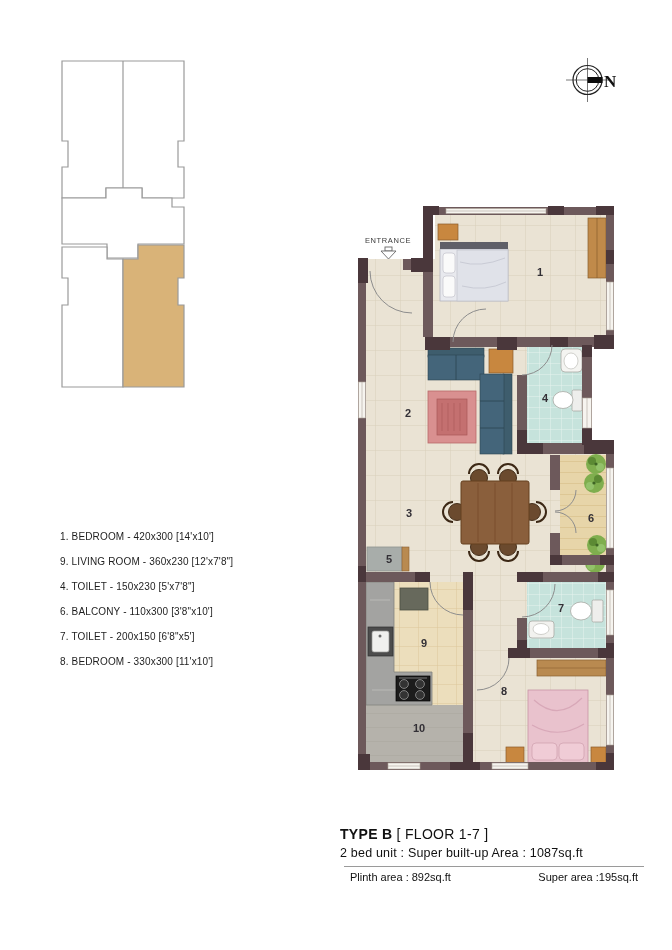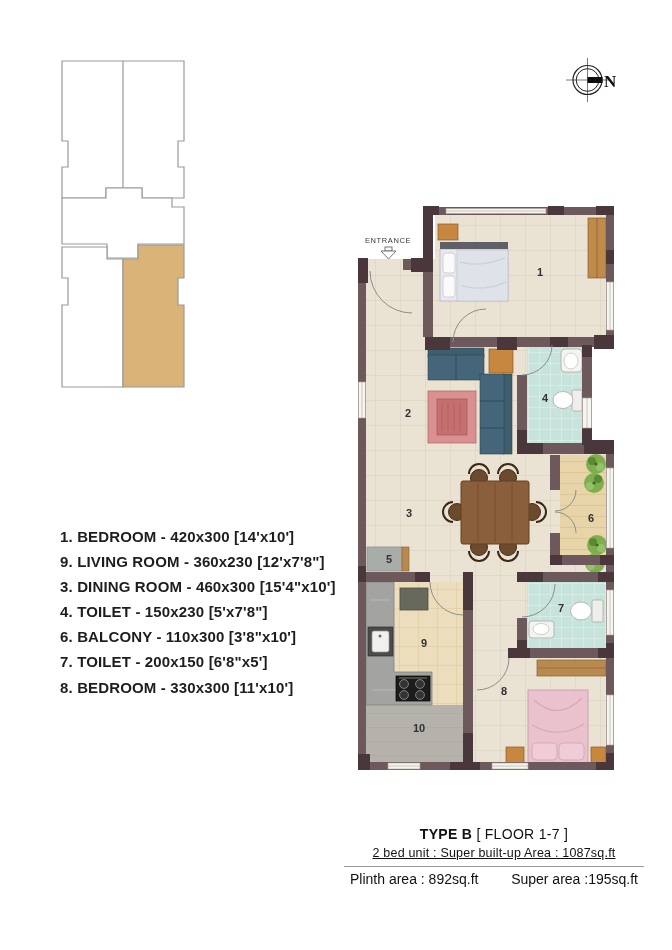--- a/index.html
+++ b/index.html
@@ -4,28 +4,28 @@
 <style>
   html,body{margin:0;padding:0;background:#ffffff;}
   .canvas{
     position:relative;width:672px;height:950px;background:#ffffff;
     outline:1px solid #e3e3e3;overflow:hidden;
     font-family:"Liberation Sans", sans-serif;color:#222;
   }
   .abs{position:absolute;}
   
   .legend{position:absolute;left:60px;top:524px;width:230px;}
-  .legend .item{height:25.1px;line-height:25.1px;font-size:15px;letter-spacing:.15px;color:#1d1d1d;white-space:nowrap;font-weight:bold;}
+  .legend .item{height:25.1px;line-height:25.1px;font-size:10px;letter-spacing:.15px;color:#1d1d1d;white-space:nowrap;}
   
-  .titleblock{position:absolute;left:340px;top:826px;width:308px;text-align:center;}
+  .titleblock{position:absolute;left:340px;top:826px;width:308px;text-align:left;}
   .titleblock .line1{font-size:14px;color:#111;letter-spacing:.3px;}
   .titleblock .line1 .b{font-weight:bold;}
-  .titleblock .line2{font-size:12.5px;color:#111;margin-top:4px;letter-spacing:.2px;text-decoration:underline;}
+  .titleblock .line2{font-size:12.5px;color:#111;margin-top:4px;letter-spacing:.2px;}
   .titleblock .rule{border:0;border-top:1px solid #9a9a9a;margin:6px 4px 4px 4px;}
-  .titleblock .line3{display:flex;justify-content:space-between;padding:0 10px 0 10px;font-size:14px;color:#111;gap:22px;}
+  .titleblock .line3{display:flex;justify-content:space-between;padding:0 10px 0 10px;font-size:11px;color:#111;gap:22px;}
   svg text{font-family:"Liberation Sans", sans-serif;}
   .roomnum{font-size:11px;font-weight:bold;fill:#333036;}
 </style>
 </head>
 <body>
 
 <div class="canvas">
 
   <svg class="abs" style="left:0;top:0" width="240" height="420" viewBox="0 0 240 420">
     <g fill="#ffffff" stroke="#9a9a9a" stroke-width="1.2" stroke-linejoin="miter">
@@ -328,21 +328,20 @@
       <g fill="#ffffff" stroke="#666" stroke-width="0.9">
         <rect x="385" y="247" width="7" height="4"></rect>
         <path d="M381,251 L396,251 L388.5,259 Z"></path>
       </g>
     </g>
   </svg>
 
   <div class="legend">
     <div class="item">1. BEDROOM - 420x300 [14'x10']</div>
     <div class="item">9. LIVING ROOM - 360x230 [12'x7'8"]</div>
-    <div class="item">3. DINING ROOM - 460x300 [15'4"x10']</div>
     <div class="item">4. TOILET - 150x230 [5'x7'8"]</div>
     <div class="item">6. BALCONY - 110x300 [3'8"x10']</div>
     <div class="item">7. TOILET - 200x150 [6'8"x5']</div>
     <div class="item">8. BEDROOM - 330x300 [11'x10']</div>
   </div>
 
   <div class="titleblock">
     <div class="line1">
       <span class="b">TYPE B</span><span> [ FLOOR 1-7 ]</span>
     </div>

